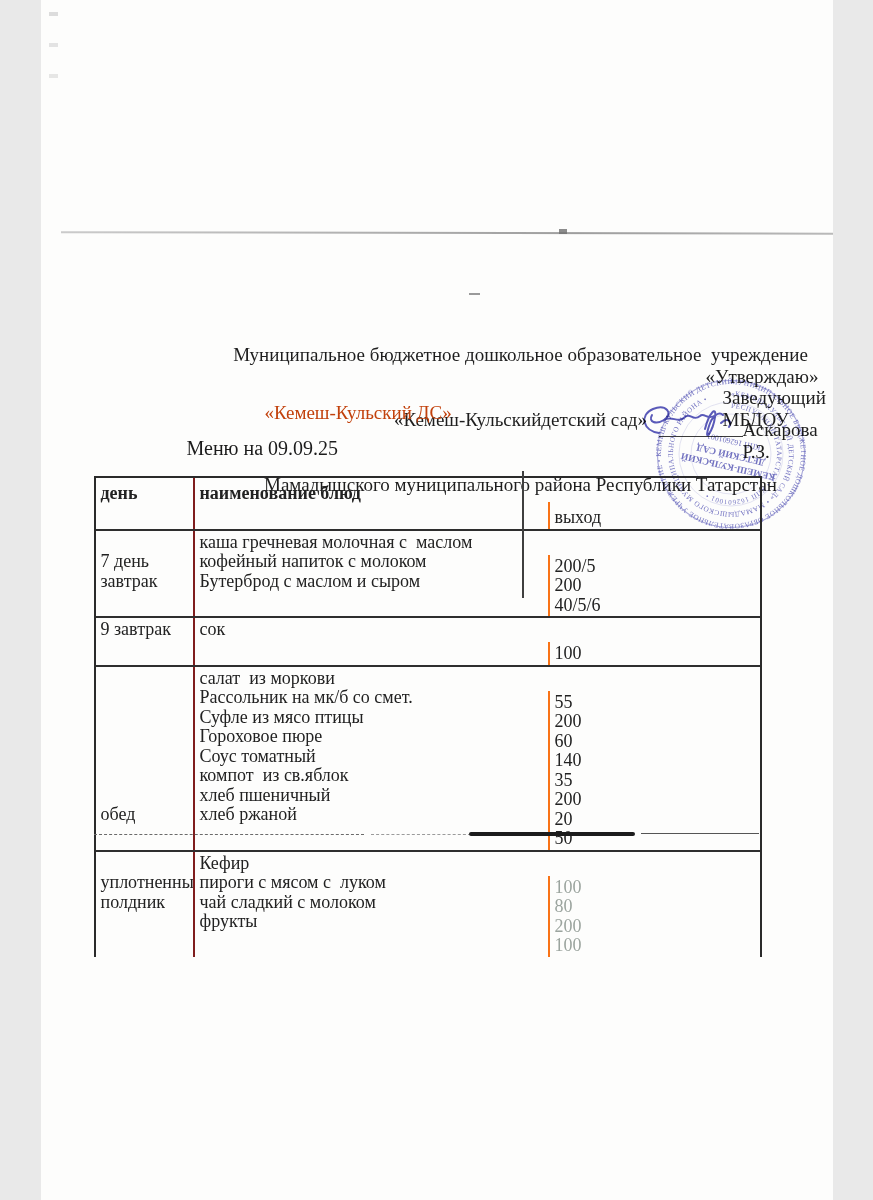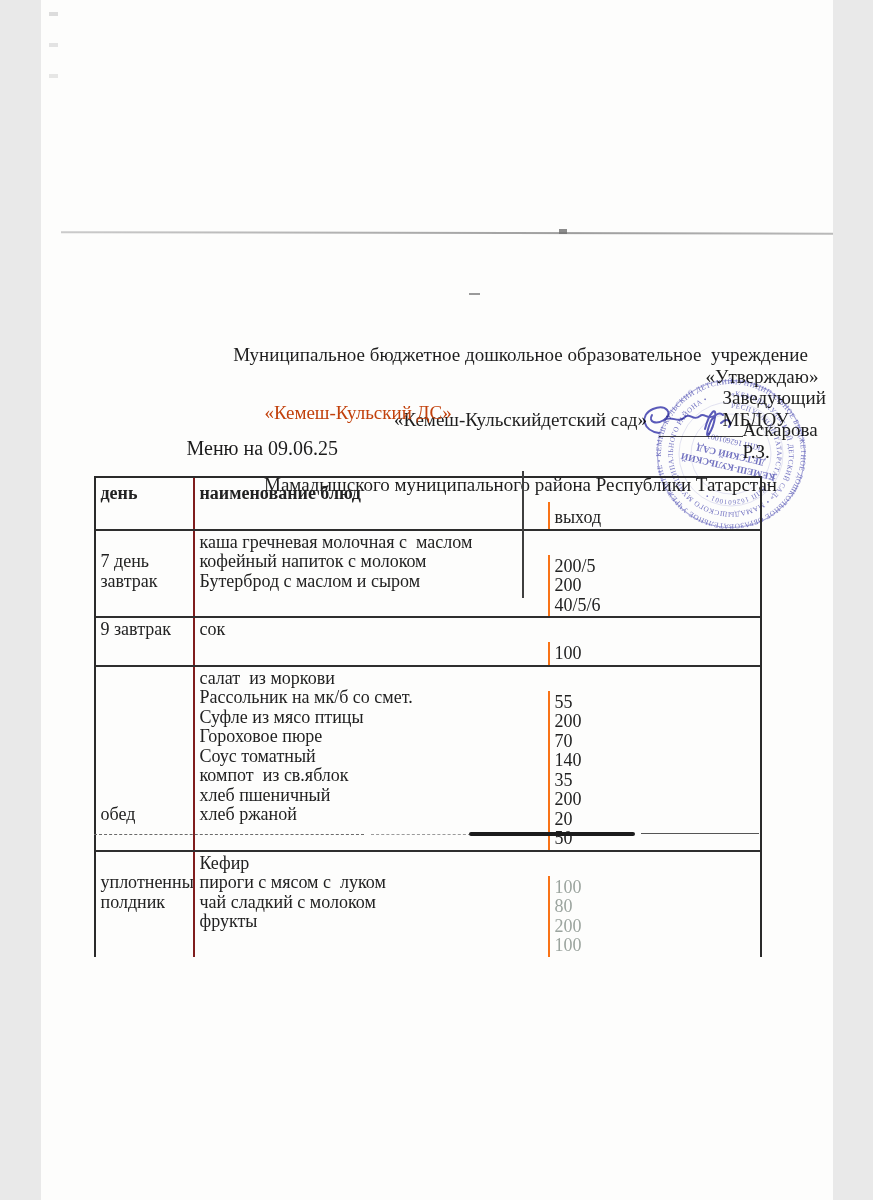--- a/index.html
+++ b/index.html
@@ -77,21 +77,21 @@
     <div>Муниципальное бюджетное дошкольное образовательное  учреждение</div>
     <div>«Кемеш-Кульскийдетский сад»</div>
     <div>Мамадышского муниципального района Республики Татарстан</div>
   </div>
 
   <div class="approve">«Утверждаю»</div>
   <div class="approve-role">Заведующий МБДОУ</div>
   <div class="org-short">«Кемеш-Кульский ДС»</div>
   <div class="sig-underline"></div>
   <div class="signer">Аскарова Р.З.</div>
-  <div class="menu-title">Меню на 09.06.25</div>
+  <div class="menu-title">Меню на 09.09.25</div>
 
   <svg class="stamp" viewBox="0 0 175 160">
     <defs>
       <path id="ringO" d="M85,8 a70,70 0 1,1 -0.02,0"></path>
       <path id="ringM" d="M85,20 a58,58 0 1,1 -0.02,0"></path>
       <path id="ringI" d="M85,32 a46,46 0 1,1 -0.02,0"></path>
     </defs>
     <g fill="none" stroke="#5757ba" opacity="0.55">
       <circle cx="85" cy="78" r="73.5" stroke-width="1.1"></circle>
       <circle cx="85" cy="78" r="52" stroke-width="0.7" opacity="0.45"></circle>
@@ -158,21 +158,21 @@
       <div class="cell c-dish">салат  из моркови
 Рассольник на мк/б со смет.
 Суфле из мясо птицы
 Гороховое пюре
 Соус томатный
 компот  из св.яблок
 хлеб пшеничный
 хлеб ржаной</div>
       <div class="cell c-out">55
 200
-70
+60
 140
 35
 200
 20
 50</div>
     </div>
     <div class="t-row r-4">
       <div class="cell c-day">
 уплотненный
 полдник</div>

